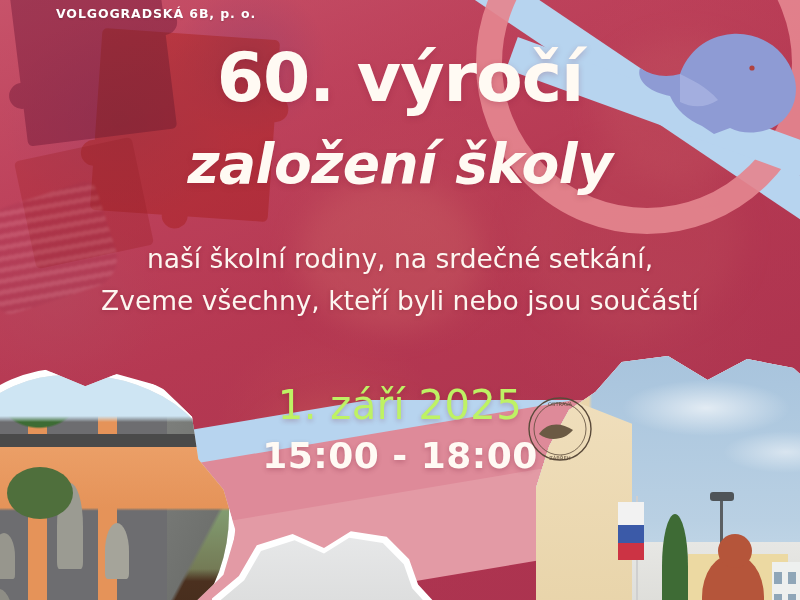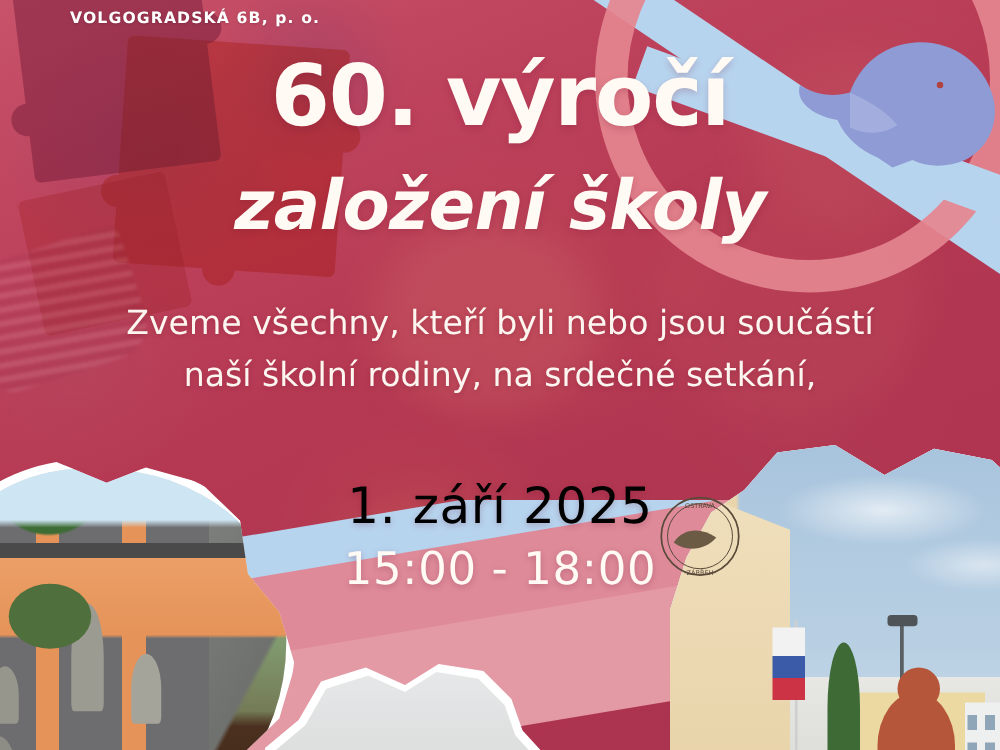--- a/index.html
+++ b/index.html
@@ -285,34 +285,34 @@
     font-weight: normal;
     text-shadow: 0 1px 4px rgba(110,20,45,0.28);
   }
   .body-text div { margin: 0 0 4px 0; }
 
   .date-line {
     position: absolute;
     left: 0; right: 0;
     top: 382px;
     text-align: center;
-    color: #000000;
+    color: #bef264;
     font-size: 40px;
     font-weight: normal;
     letter-spacing: 0.5px;
     text-shadow: 0 2px 5px rgba(110,20,45,0.26);
   }
   .time-line {
     position: absolute;
     left: 0; right: 0;
     top: 435px;
     text-align: center;
     color: #fffaf4;
     font-size: 36px;
-    font-weight: normal;
+    font-weight: bold;
     letter-spacing: 0.5px;
     text-shadow: 0 2px 5px rgba(110,20,45,0.26);
   }
 </style>
 </head>
 <body>
 
 <div id="poster">
 
   <div class="bg-photo"></div>
@@ -395,20 +395,20 @@
 
     <div class="stone" style="left:78px; top:92px; width:66px; height:52px; border-radius:50%; background:#4f6f3c;"></div>
   </div>
 
   <div class="addr">VOLGOGRADSKÁ 6B, p. o.</div>
 
   <div class="headline h-line1">60. výročí</div>
   <div class="headline h-line2">založení školy</div>
 
   <div class="body-text">
+    <div>naší školní rodiny, na srdečné setkání,</div>
     <div>Zveme všechny, kteří byli nebo jsou součástí</div>
-    <div>naší školní rodiny, na srdečné setkání,</div>
   </div>
 
   <div class="date-line">1. září 2025</div>
   <div class="time-line">15:00 - 18:00</div>
 
 </div>
 
 </body></html>

